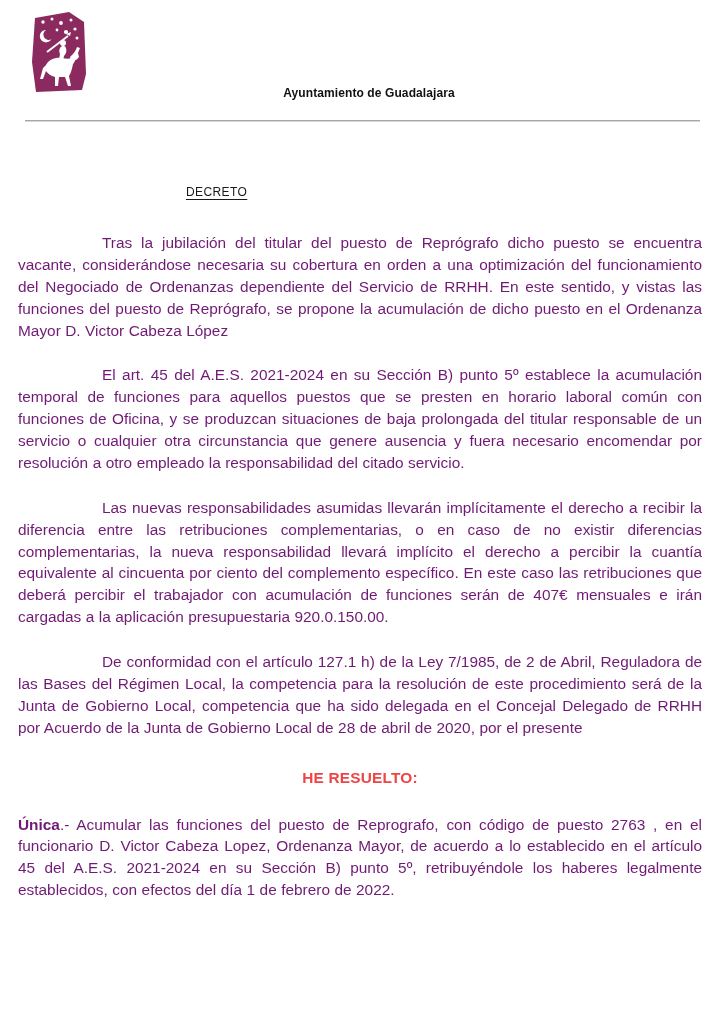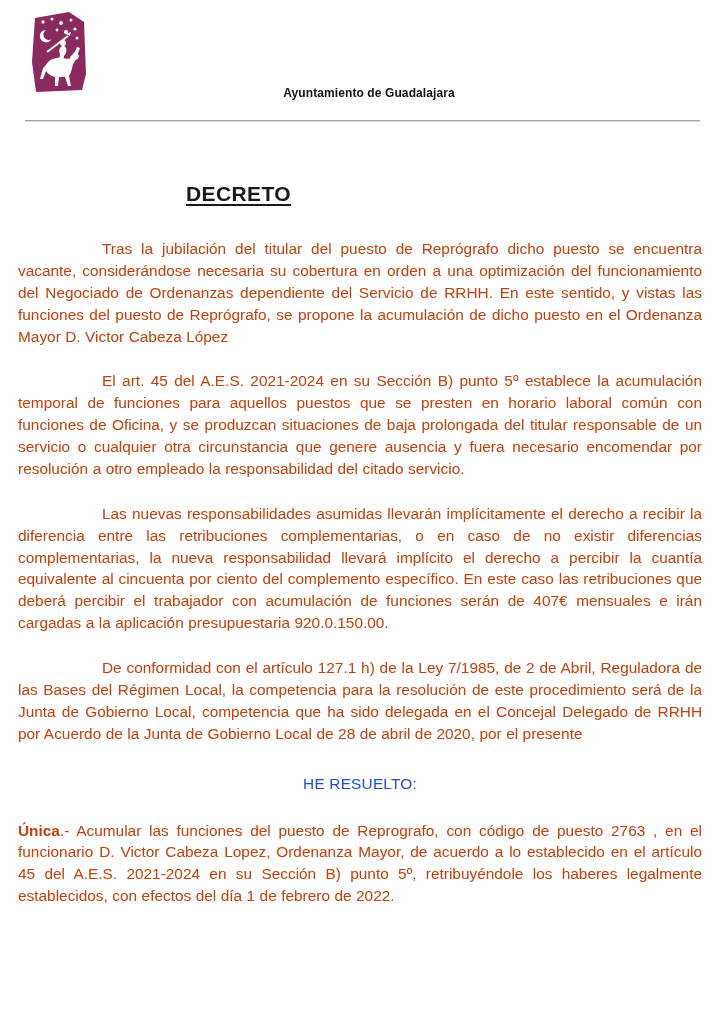--- a/index.html
+++ b/index.html
@@ -67,53 +67,53 @@
     top: 122px;
     width: 684px;
   }
 
   .decreto-wrap {
     margin-top: 60px;
     padding-left: 168px;
   }
   .decreto {
     display: inline-block;
-    font-size: 21px;
-    font-weight: bold;
+    font-size: 12px;
+    font-weight: normal;
     text-decoration: underline;
     text-underline-offset: 3px;
     letter-spacing: 0.4px;
   }
 
   p.para {
     font-size: 15.4px;
     line-height: 1.42;
     text-align: justify;
     text-justify: inter-word;
     margin: 0;
     text-indent: 84px;
-    color: #c2410c;
+    color: #701a75;
   }
 
   p.para.noindent { text-indent: 0; }
 
   .gap-1 { height: 32px; }
   .gap-2 { height: 23px; }
   .gap-3 { height: 23px; }
   .gap-4 { height: 23px; }
   .gap-5 { height: 30px; }
   .gap-6 { height: 27px; }
   .gap-7 { height: 31px; }
 
   .centered-bold {
     text-align: center;
     font-size: 15.4px;
-    font-weight: normal;
+    font-weight: bold;
     letter-spacing: 0.2px;
-    color: #1d4ed8;
+    color: #ef4444;
   }
 
   .unica-lead { font-weight: bold; margin-top: 13px; }
 
   
   .para { word-spacing: 0.2px; }
 </style>
 </head>
 <body>
 

